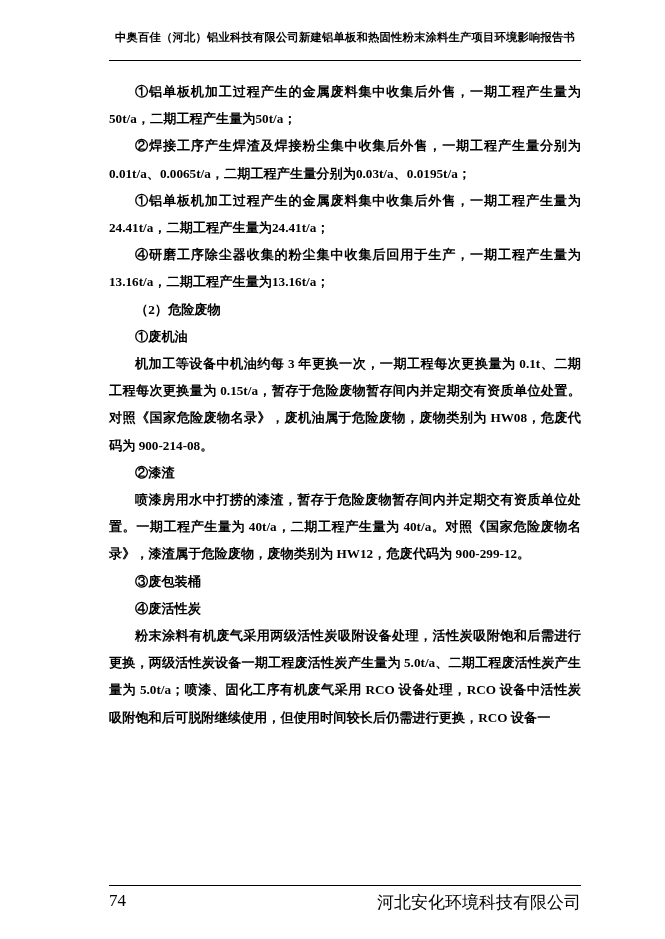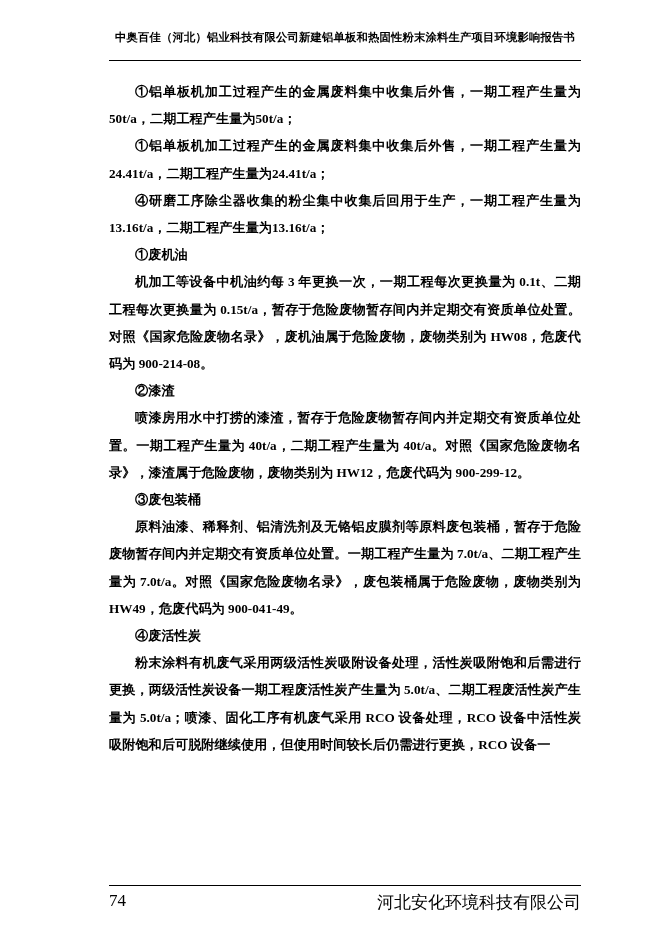--- a/index.html
+++ b/index.html
@@ -91,28 +91,29 @@
 </head>
 <body>
 
 <div class="page">
 
   <div class="header">中奥百佳（河北）铝业科技有限公司新建铝单板和热固性粉末涂料生产项目环境影响报告书</div>
   <div class="header-rule"></div>
 
   <div class="body-text">
     <p class="indent2">①铝单板机加工过程产生的金属废料集中收集后外售，一期工程产生量为50t/a，二期工程产生量为50t/a；</p>
+    <p class="indent2">②焊接工序产生焊渣及焊接粉尘集中收集后外售，一期工程产生量分别为0.01t/a、0.0065t/a，二期工程产生量分别为0.03t/a、0.0195t/a；</p>
     <p class="indent2">①铝单板机加工过程产生的金属废料集中收集后外售，一期工程产生量为24.41t/a，二期工程产生量为24.41t/a；</p>
     <p class="indent2">④研磨工序除尘器收集的粉尘集中收集后回用于生产，一期工程产生量为13.16t/a，二期工程产生量为13.16t/a；</p>
+    <p class="indent2">（2）危险废物</p>
     <p class="indent2">①废机油</p>
     <p class="indent2">机加工等设备中机油约每 3 年更换一次，一期工程每次更换量为 0.1t、二期工程每次更换量为 0.15t/a，暂存于危险废物暂存间内并定期交有资质单位处置。对照《国家危险废物名录》，废机油属于危险废物，废物类别为 HW08，危废代码为 900-214-08。</p>
     <p class="indent2">②漆渣</p>
     <p class="indent2">喷漆房用水中打捞的漆渣，暂存于危险废物暂存间内并定期交有资质单位处置。一期工程产生量为 40t/a，二期工程产生量为 40t/a。对照《国家危险废物名录》，漆渣属于危险废物，废物类别为 HW12，危废代码为 900-299-12。</p>
     <p class="indent2">③废包装桶</p>
-    <p class="indent2">原料油漆、稀释剂、铝清洗剂及无铬铝皮膜剂等原料废包装桶，暂存于危险废物暂存间内并定期交有资质单位处置。一期工程产生量为 7.0t/a、二期工程产生量为 7.0t/a。对照《国家危险废物名录》，废包装桶属于危险废物，废物类别为 HW49，危废代码为 900-041-49。</p>
     <p class="indent2">④废活性炭</p>
     <p class="indent2">粉末涂料有机废气采用两级活性炭吸附设备处理，活性炭吸附饱和后需进行更换，两级活性炭设备一期工程废活性炭产生量为 5.0t/a、二期工程废活性炭产生量为 5.0t/a；喷漆、固化工序有机废气采用 RCO 设备处理，RCO 设备中活性炭吸附饱和后可脱附继续使用，但使用时间较长后仍需进行更换，RCO 设备一</p>
   </div>
 
   <div class="footer-rule"></div>
   <div class="footer">
     <span class="footer-page">74</span>
     <span class="footer-org">河北安化环境科技有限公司</span>
   </div>
 

